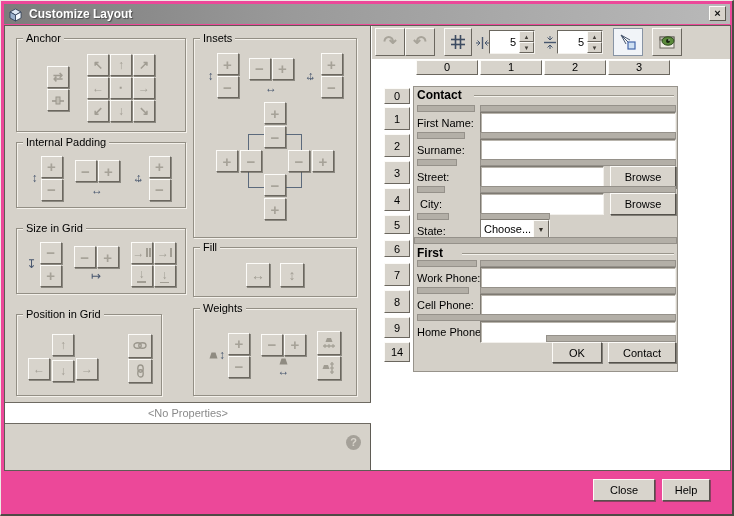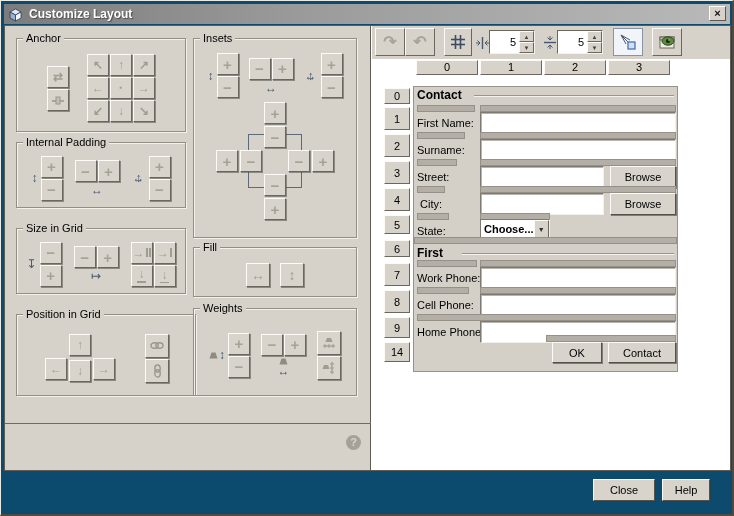--- a/index.html
+++ b/index.html
@@ -1,19 +1,19 @@
 <!DOCTYPE html>
 <html><head>
 <meta charset="utf-8">
 <style>
   * { box-sizing: border-box; margin: 0; padding: 0; }
   html,body { background:#888; }
   body { font-family:"Liberation Sans", sans-serif; }
 
-  .window { position:relative; width:734px; height:516px; background:#0c4a6e;
+  .window { position:relative; width:734px; height:516px; background:#ec4899;
     border-top:1px solid #eceae5; border-left:1px solid #eceae5;
     border-right:2px solid #4e4b45; border-bottom:2px solid #4e4b45;
     overflow:hidden; }
 
   
   .titlebar { position:absolute; left:3px; top:3px; width:726px; height:20px;
     background:linear-gradient(90deg,#7c7c7c,#9a9a9a 40%,#b9b9b9);
     display:flex; align-items:center; padding:0 4px; }
   .titlebar .title { color:#fff; font-weight:bold; font-size:12px; margin-left:6px;
     text-shadow:1px 1px 1px #4a4a4a; }
@@ -111,21 +111,21 @@
   .etch { height:2px; border-top:1px solid #9a968c; border-bottom:1px solid #f4f2ec; }
   .gapbar { height:7px; background:#b3afa7; border:1px solid #95918a; }
   .ffield { height:22px; background:#fff; border:1px solid;
     border-color:#7e7a72 #f2f0ec #f2f0ec #7e7a72;
     box-shadow:inset 1px 1px 0 #b8b4ac; }
   .flabel { font-size:11px; color:#000; white-space:nowrap; }
   .fbtn3d { background:#d8d4cc; border:1px solid; border-color:#fcfbf8 #55524c #55524c #fcfbf8;
     box-shadow:1px 1px 0 rgba(60,58,52,.55); font-size:11px; color:#000;
     display:flex; align-items:center; justify-content:center; cursor:default; }
   .combo { height:21px; background:#fff; border:1px solid;
-    border-color:#7e7a72 #f2f0ec #f2f0ec #7e7a72; display:flex;font-weight:bold; }
+    border-color:#7e7a72 #f2f0ec #f2f0ec #7e7a72; display:flex; }
   .combo .cval { flex:1; font-size:11px; padding:3px 0 0 3px; color:#000; }
   .combo .carr { width:16px; background:#d7d3cb; border:1px solid;
     border-color:#fcfbf8 #6b675f #6b675f #fcfbf8; font-size:7px; color:#34302a;
     display:flex; align-items:center; justify-content:center; }
 
   
   .footbtn { position:absolute; top:478px; height:22px; background:#d8d4cc;
     border:1px solid; border-color:#fcfbf8 #55524c #55524c #fcfbf8;
     box-shadow:1px 1px 0 rgba(60,58,52,.55); font-size:11px; color:#000;
     font-family:"Liberation Sans",sans-serif; cursor:default; }
@@ -287,21 +287,21 @@
             <div class="pbtn">
                 <span class="icompv">
                   <span class="ar">↓</span>
                   <span class="ibarh" style="height:1px"></span>
                 </span>
               </div>
           </div>
         </div>
       </div>
 
-      <div class="grp" style="left:11px;top:288px;width:180px;height:82px">
+      <div class="grp" style="left:11px;top:288px;width:146px;height:82px">
         <span class="grp-title">Position in Grid</span>
         <div class="grp-body" style="gap:28px">
           <div style="position:relative;width:74px;height:52px">
             <div class="pbtn" style="position:absolute;left:26px;top:2px">
                 <span class="ar">↑</span>
               </div>
             <div class="pbtn" style="position:absolute;left:2px;top:26px">
                 <span class="ar">←</span>
               </div>
             <div class="pbtn" style="position:absolute;left:50px;top:26px">
@@ -462,20 +462,21 @@
                 <line x1="10" y1="1" x2="10" y2="13" stroke="#a09c92" stroke-width="1.3"></line>
                 <line x1="8" y1="3" x2="12" y2="3" stroke="#a09c92"></line>
                   <line x1="8" y1="7" x2="12" y2="7" stroke="#a09c92"></line>
                   <line x1="8" y1="11" x2="12" y2="11" stroke="#a09c92"></line>
               </svg>
             </div>
           </div>
         </div>
       </div>
 
+      <div class="noprops">&lt;No Properties&gt;</div>
       <div class="lsep"></div>
       <div class="helpdot">?</div>
     </div>
 
     <div class="rightpane">
 
       <div class="toolstrip">
         <div class="tbtn" style="left:3px">
             <span class="uglyph">↷</span>
           </div>

